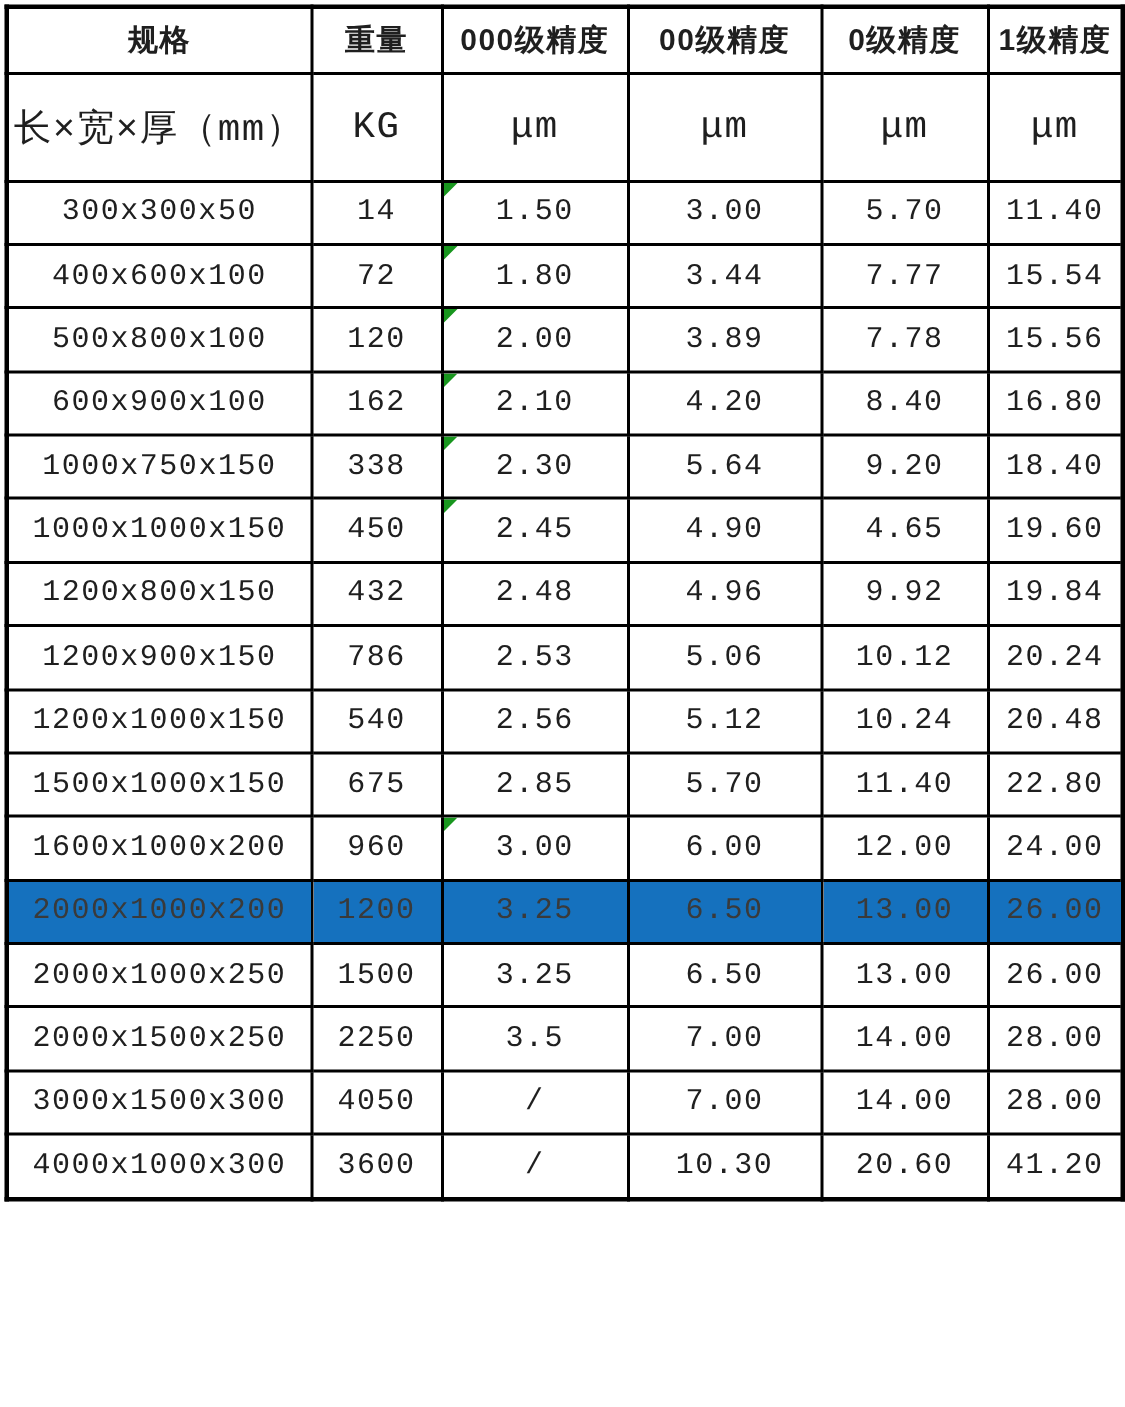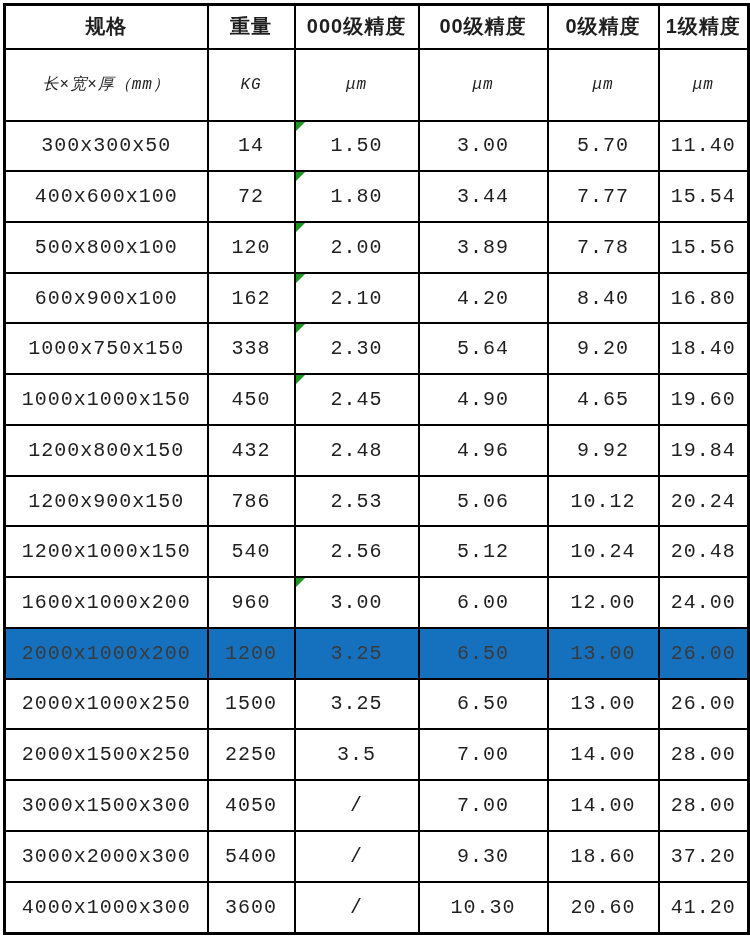--- a/index.html
+++ b/index.html
@@ -18,21 +18,21 @@
   }
   body {
     width: 750px;
     height: 938px;
     padding: 3px;
     font-family: "Liberation Mono", "DejaVu Sans Mono", monospace;
     color: var(--cell-text);
   }
   table.spec-table {
     width: 744px;
-    height: 932px;
+    height: 798px;
     border-collapse: collapse;
     table-layout: fixed;
     background: var(--table-background);
   }
   table.spec-table th,
   table.spec-table td {
     border: 2px solid var(--grid-border);
     text-align: center;
     vertical-align: middle;
     padding: 0;
@@ -44,23 +44,22 @@
   thead tr.titles-row th {
     font-family: "Liberation Sans", "DejaVu Sans", sans-serif;
     font-weight: bold;
     font-size: 20px;
     letter-spacing: 1px;
   }
   thead tr.units-row { height: 72px; }
   thead tr.units-row th {
     font-family: "Liberation Mono", "DejaVu Sans Mono", monospace;
     font-weight: normal;
-    font-size: 16px;
+    font-size: 25px;
     letter-spacing: 1px;
-    font-style: italic;
   }
   tbody td {
     font-size: 20px;
     font-weight: 500;
     letter-spacing: 1px;
   }
   tbody tr.selected td {
     background: var(--selected-row-background);
     color: var(--selected-row-text);
     text-align: center;
@@ -172,20 +171,28 @@
       </tr>
       <tr>
         <td><span>1200x1000x150</span></td>
         <td><span>540</span></td>
         <td><span>2.56</span></td>
         <td><span>5.12</span></td>
         <td><span>10.24</span></td>
         <td><span>20.48</span></td>
       </tr>
       <tr>
+        <td><span>1500x1000x150</span></td>
+        <td><span>675</span></td>
+        <td><span>2.85</span></td>
+        <td><span>5.70</span></td>
+        <td><span>11.40</span></td>
+        <td><span>22.80</span></td>
+      </tr>
+      <tr>
         <td><span>1600x1000x200</span></td>
         <td><span>960</span></td>
         <td><span class="flag-triangle"></span><span>3.00</span></td>
         <td><span>6.00</span></td>
         <td><span>12.00</span></td>
         <td><span>24.00</span></td>
       </tr>
       <tr class="selected">
         <td><span>2000x1000x200</span></td>
         <td><span>1200</span></td>
@@ -212,28 +219,20 @@
       </tr>
       <tr>
         <td><span>3000x1500x300</span></td>
         <td><span>4050</span></td>
         <td><span>/</span></td>
         <td><span>7.00</span></td>
         <td><span>14.00</span></td>
         <td><span>28.00</span></td>
       </tr>
       <tr>
-        <td><span>3000x2000x300</span></td>
-        <td><span>5400</span></td>
-        <td><span>/</span></td>
-        <td><span>9.30</span></td>
-        <td><span>18.60</span></td>
-        <td><span>37.20</span></td>
-      </tr>
-      <tr>
         <td><span>4000x1000x300</span></td>
         <td><span>3600</span></td>
         <td><span>/</span></td>
         <td><span>10.30</span></td>
         <td><span>20.60</span></td>
         <td><span>41.20</span></td>
       </tr>
     </tbody>
 </table>
 

